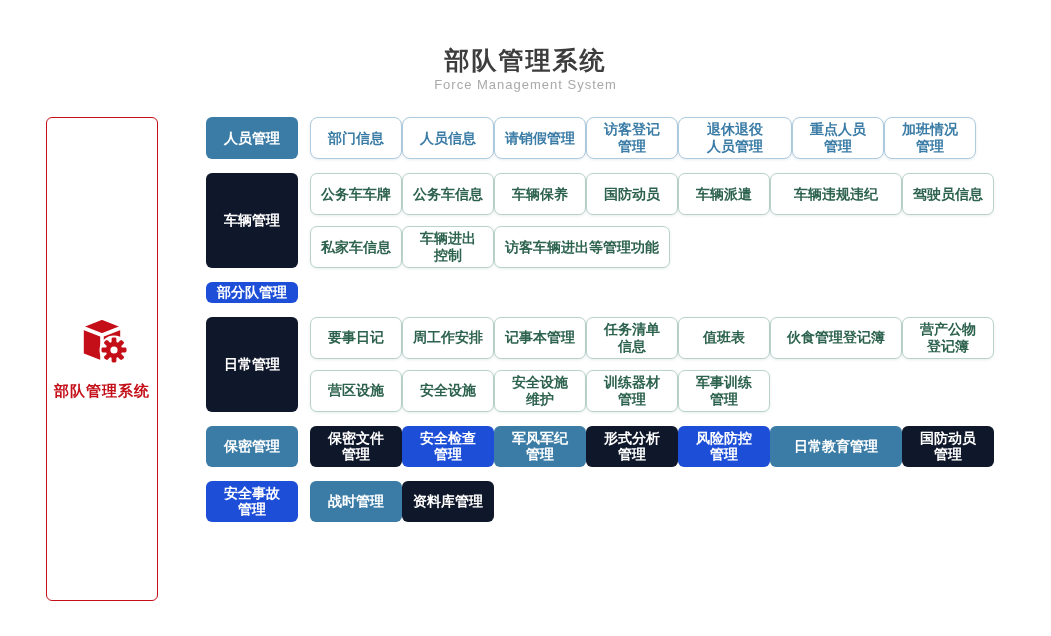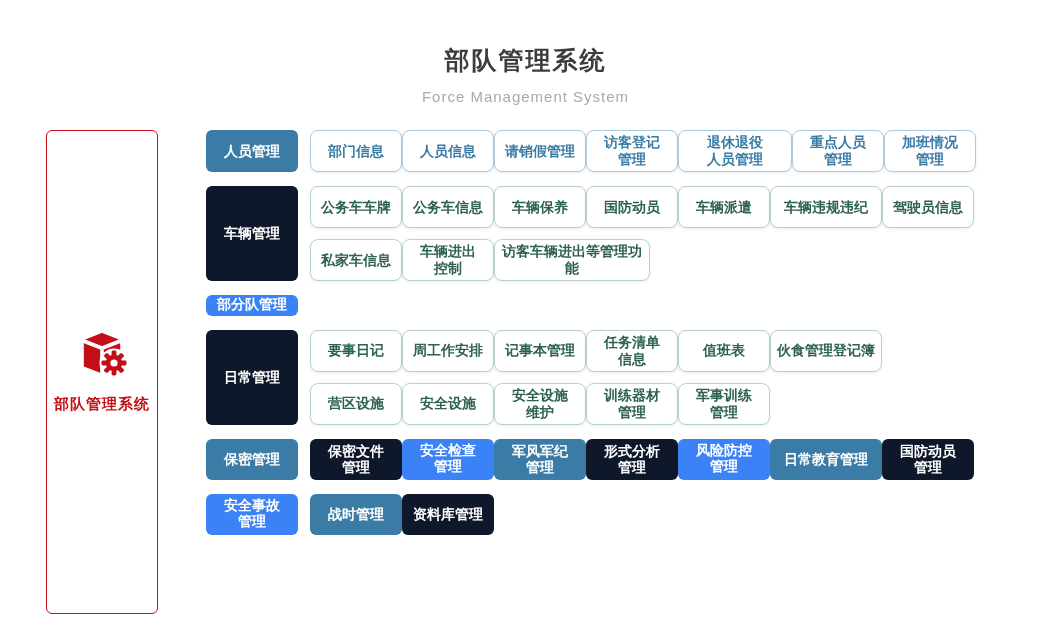--- a/index.html
+++ b/index.html
@@ -3,21 +3,21 @@
 <meta charset="utf-8">
 <style>
   html,body{margin:0;padding:0;background:#ffffff;}
   body{
     width:1051px;height:636px;overflow:hidden;
     font-family:"Liberation Sans","DejaVu Sans",sans-serif;
     position:relative;
   }
   .header{text-align:center;padding-top:44px;}
   .title{font-size:25px;font-weight:700;color:#3d3d3d;letter-spacing:2px;}
-  .subtitle{font-size:15px;color:#a9a9a9;margin-top:11px;letter-spacing:1px;}
+  .subtitle{font-size:13px;color:#a9a9a9;letter-spacing:1px;}
   .main{display:flex;margin:25px 0 0 46px;gap:12px;align-items:flex-start;}
   .root{
     width:112px;height:484px;box-sizing:border-box;
     border:1px solid #c40f18;border-radius:6px;
     display:flex;flex-direction:column;align-items:center;justify-content:center;gap:13px;
     background:#fff;
   }
   .root-label{color:#c40f18;font-size:15px;font-weight:700;letter-spacing:1px;}
   .rows{display:flex;flex-direction:column;gap:14px;padding-left:36px;}
   .row{display:flex;gap:12px;align-items:stretch;}
@@ -30,26 +30,26 @@
   .lines{display:flex;flex-direction:column;gap:11px;}
   .line{display:flex;gap:0;}
   .box{
     box-sizing:border-box;height:42px;border-radius:8px;
     display:flex;align-items:center;justify-content:center;text-align:center;
     font-size:14px;font-weight:700;line-height:1.2;white-space:pre-line;
     padding:2px 3px;flex:none;
   }
   .box.outline{background:#fff;border:1px solid;box-shadow:0 1px 3px rgba(120,150,170,0.18);}
   .box.solid{color:#fff;border-radius:6px;height:41px;}
-  .w92{width:92px}.w112{width:112px}.w114{width:114px}.w156{width:156px}.w196{width:156px}
+  .w92{width:92px}.w112{width:132px}.w114{width:114px}.w156{width:156px}.w196{width:176px}
   .cat.blue,.box.solid.blue{background:#3b7ca6;}
   .cat.green,.box.solid.green{background:#0f172a;}
-  .cat.red,.box.solid.red{background:#3b82f6;font-family:Liberation Mono, monospace;}
+  .cat.red,.box.solid.red{background:#1d4ed8;}
   .box.outline.blue{border-color:#aecbdf;color:#3b7ca6;}
-  .box.outline.green{border-color:#b9d3c8;color:#2d624e;}
+  .box.outline.green{border-color:#b9d3c8;color:#2d624e;border-radius:7px;}
   .box.outline.red{border-color:#f3b6b8;color:#c40f18;}
 </style>
 </head>
 <body>
 
 <div class="header">
   <div class="title">部队管理系统</div>
   <div class="subtitle">Force Management System</div>
 </div>
 
@@ -123,20 +123,22 @@
         <div class="cat green">日常管理</div>
         <div class="lines">
           <div class="line">
             <div class="box outline green w92">要事日记</div>
             <div class="box outline green w92">周工作安排</div>
             <div class="box outline green w92">记事本管理</div>
             <div class="box outline green w92">任务清单
 信息</div>
             <div class="box outline green w92">值班表</div>
             <div class="box outline green w112">伙食管理登记簿</div>
+            <div class="box outline green w92">营产公物
+登记簿</div>
           </div>
           <div class="line">
             <div class="box outline green w92">营区设施</div>
             <div class="box outline green w92">安全设施</div>
             <div class="box outline green w92">安全设施
 维护</div>
             <div class="box outline green w92">训练器材
 管理</div>
             <div class="box outline green w92">军事训练
 管理</div>

